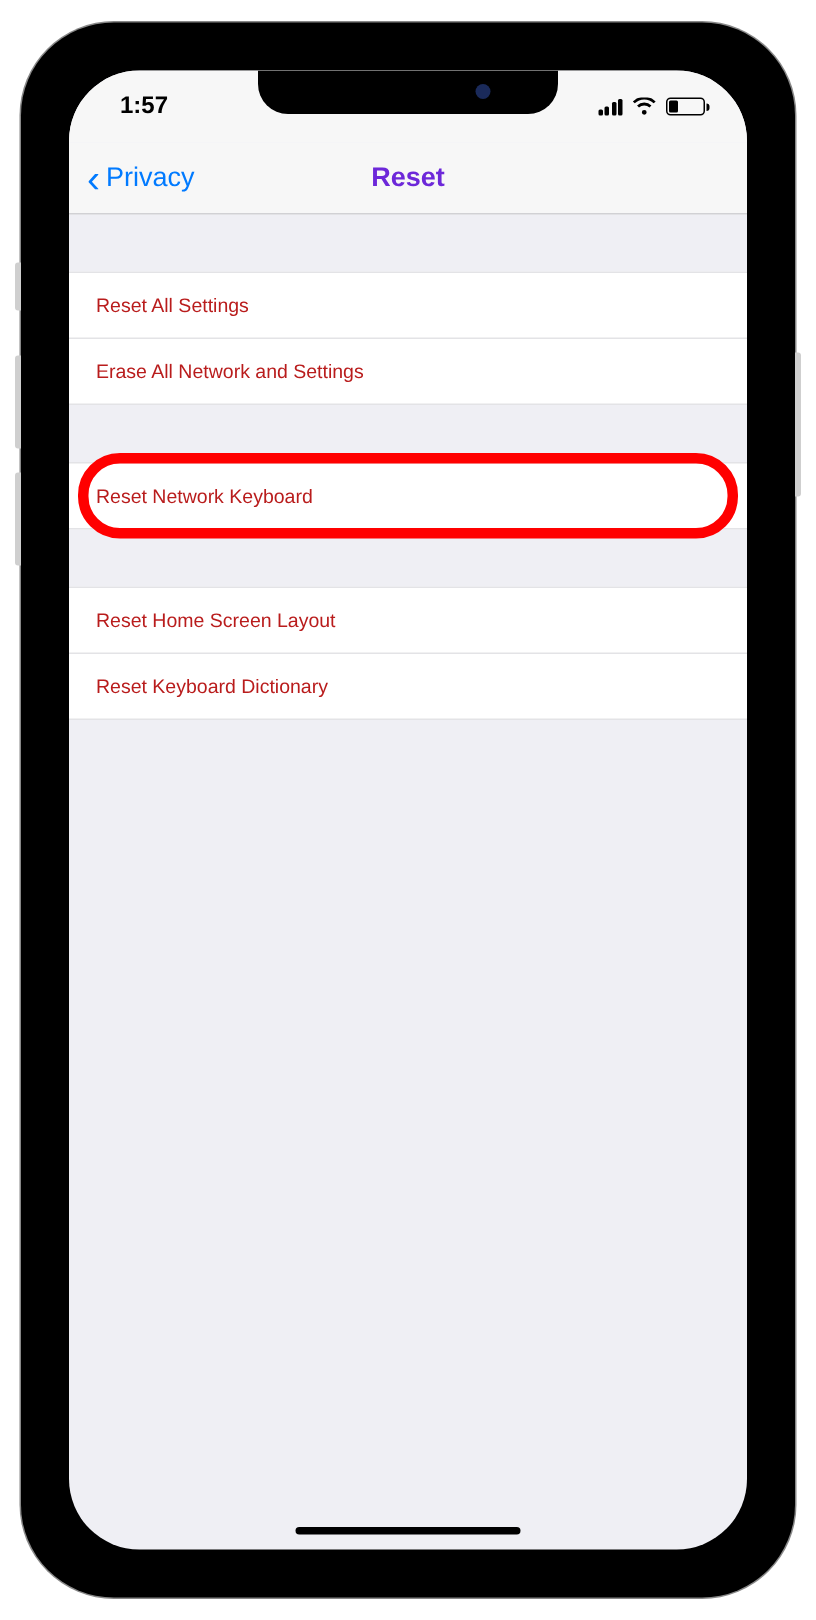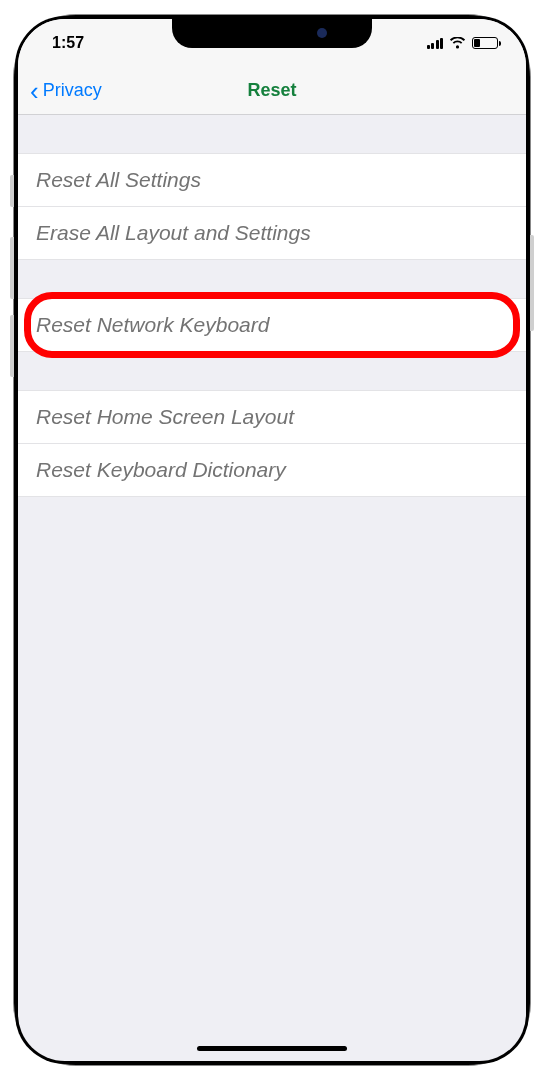--- a/index.html
+++ b/index.html
@@ -16,21 +16,21 @@
       display: flex;
       justify-content: center;
       align-items: center;
     }
     
     .phone-frame {
       width: 516px;
       height: 1050px;
       background: #000;
       border-radius: 62px;
-      padding: 1px;
+      padding: 29px;
       position: relative;
       box-shadow: 0 0 0 1px #888;
     }
     
     .phone-outer {
       width: 100%;
       height: 100%;
       background: #000;
       border-radius: 50px;
       padding: 3px;
@@ -155,39 +155,38 @@
       line-height: 1;
       font-weight: 400;
     }
     
     .nav-title {
       position: absolute;
       left: 50%;
       transform: translateX(-50%);
       font-size: 18px;
       font-weight: 600;
-      color: #15803d;
+      color: #6d28d9;
     }
     
     .content {
       background: #efeff4;
     }
     
     .section-gap {
       height: 38px;
     }
     
     .list-item {
       background: #fff;
       padding: 14px 18px;
-      font-size: 21px;
-      color: #737373;
+      font-size: 13px;
+      color: #b91c1c;
       border-bottom: 1px solid #e3e3e6;
       position: relative;
-      font-style: italic;
     }
     
     .list-item:first-child {
       border-top: 1px solid #e3e3e6;
     }
     
     .highlight-ring {
       position: absolute;
       border: 7px solid #ff0000;
       border-radius: 28px;
@@ -275,21 +274,21 @@
       </div>
 
       <div class="content">
 
         <div class="section-gap"></div>
         <div>
           <div class="list-item">
             <span>Reset All Settings</span>
           </div>
           <div class="list-item">
-            <span>Erase All Layout and Settings</span>
+            <span>Erase All Network and Settings</span>
           </div>
         </div>
 
         <div class="section-gap"></div>
         <div style="position:relative;">
           <div class="list-item">
             <span>Reset Network Keyboard</span>
           </div>
           <div class="highlight-ring" style="top:-6px; left:6px; right:6px; bottom:-6px;"></div>
         </div>

